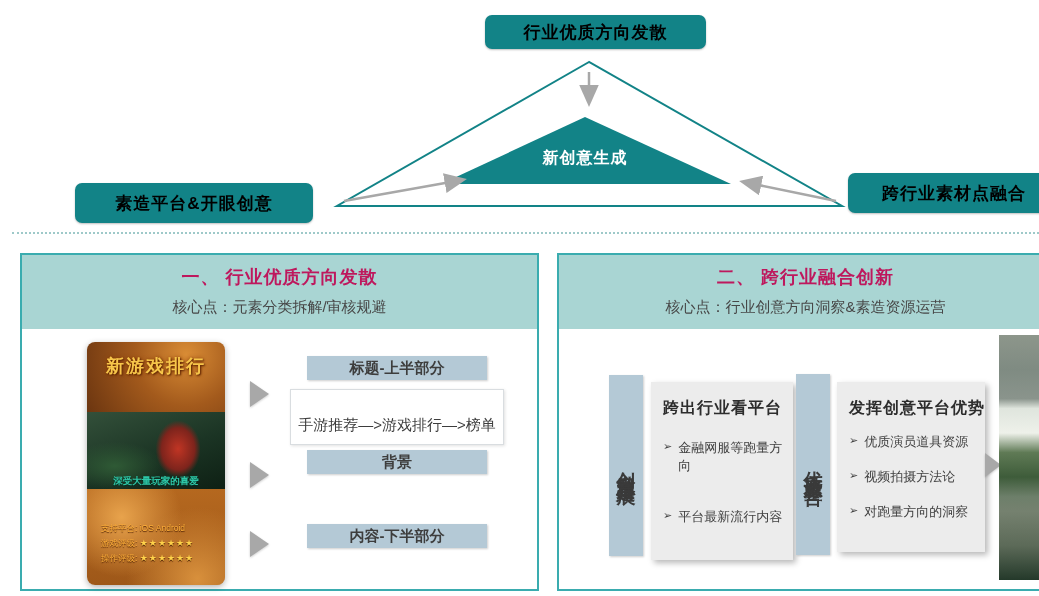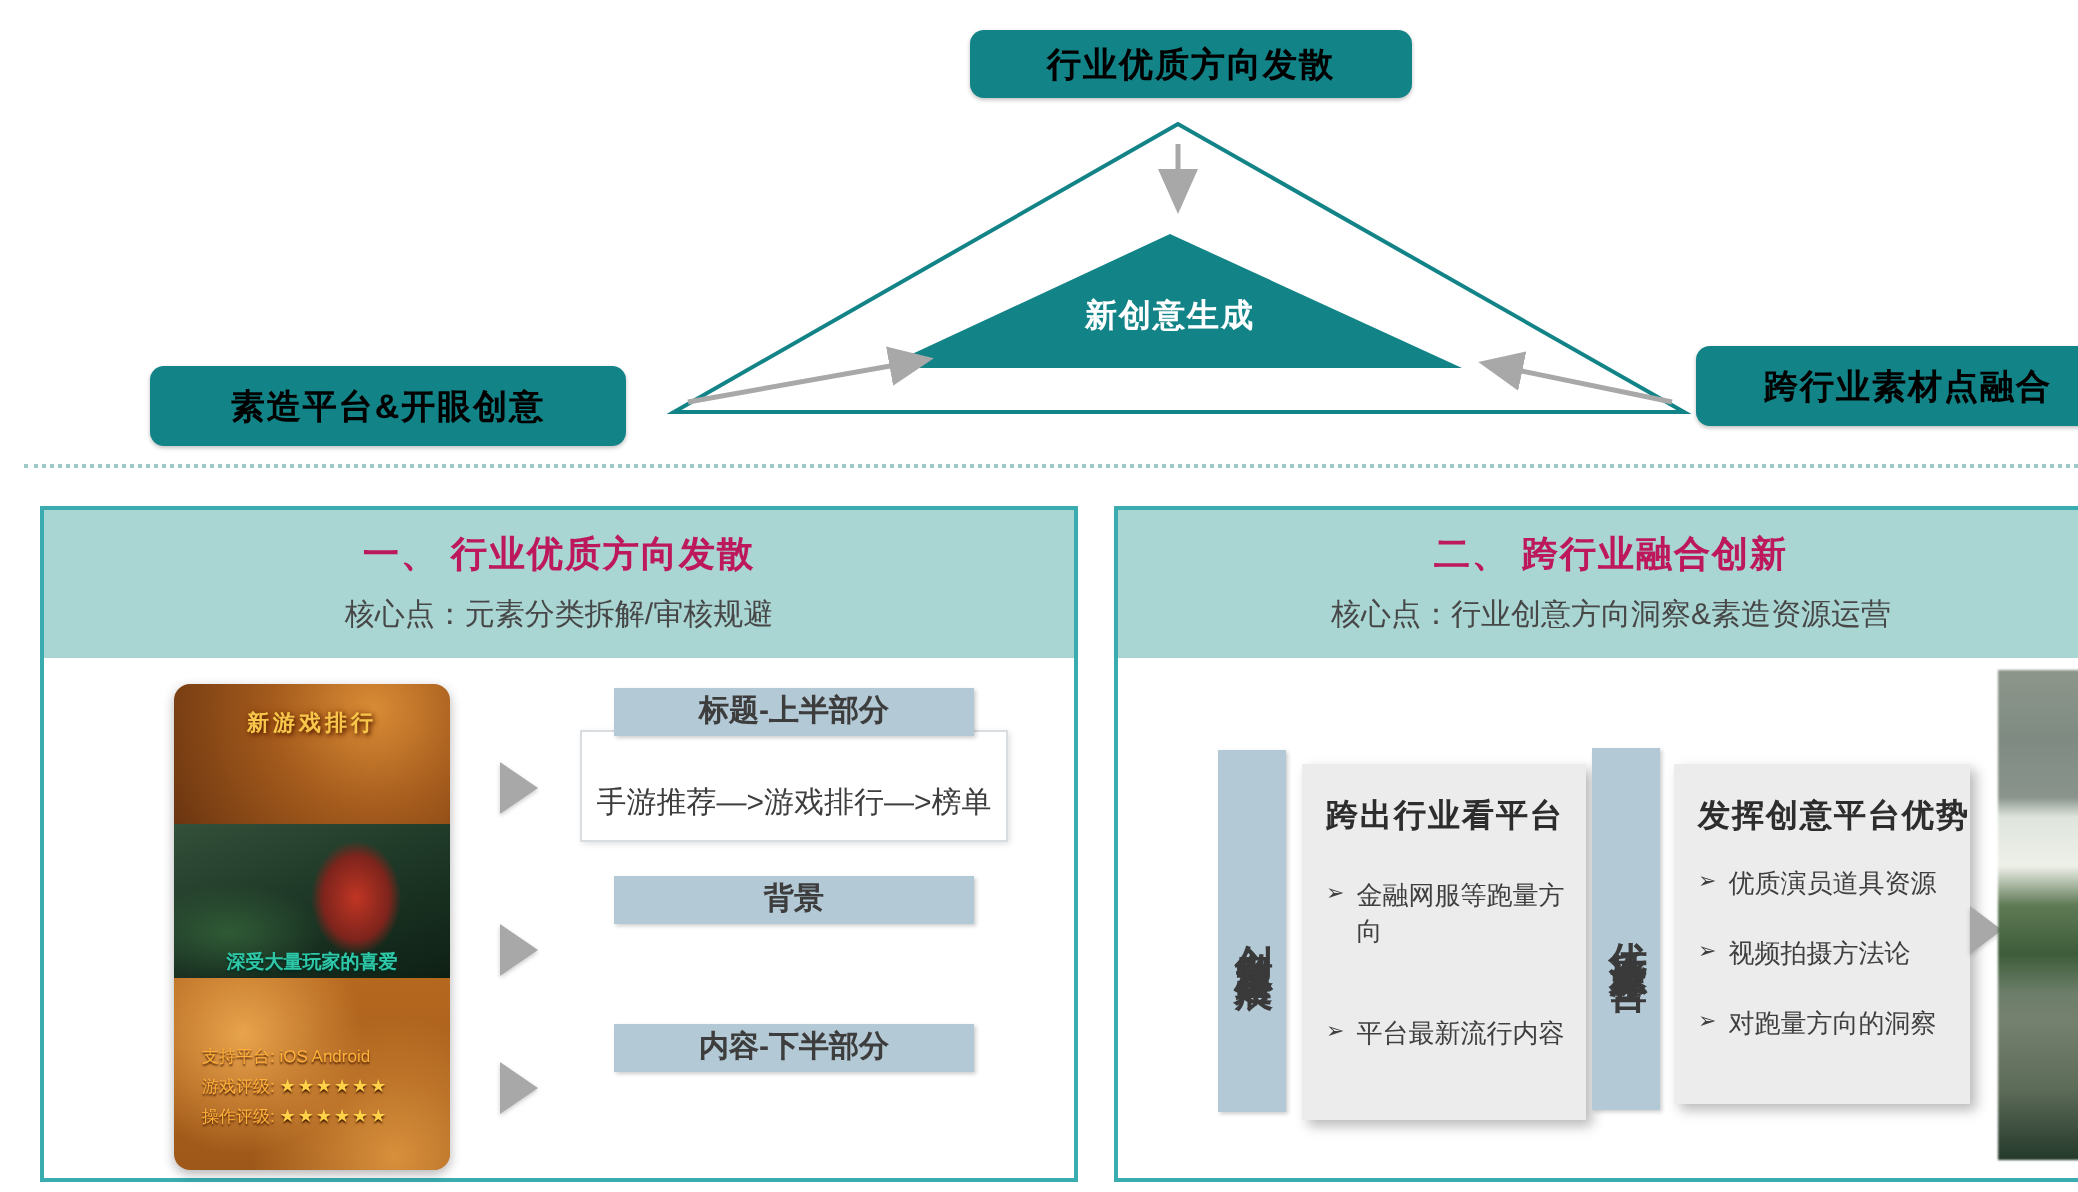--- a/index.html
+++ b/index.html
@@ -40,21 +40,21 @@
     border-radius:8px; overflow:hidden; box-shadow:0 2px 6px rgba(0,0,0,.3);
     font-family:"Liberation Sans",sans-serif;
   }
   .ad-top {
     height:70px; text-align:center;
     background:radial-gradient(circle at 72% 18%, #d98c35 0%, #a35a1c 45%, #6b3510 100%);
     padding-top:12px;
   }
   .ad-title {
     font-family:"Liberation Serif","DejaVu Serif",serif;
-    font-size:11px; font-weight:700; color:#f7c64a; letter-spacing:2px;
+    font-size:18px; font-weight:700; color:#f7c64a; letter-spacing:2px;
     text-shadow:1px 1px 2px #5a2000, 0 0 4px #8a3d00;
   }
   .ad-code { font-size:8.5px; color:#ff9a2e; line-height:11px; margin-top:4px; text-shadow:0 1px 1px #4a1d00; }
   .ad-photo {
     position:relative; height:77px;
     background:
       radial-gradient(ellipse 30px 38px at 66% 48%, #c03524 0%, #7e241c 55%, rgba(0,0,0,0) 75%),
       radial-gradient(ellipse 60px 30px at 20% 70%, #2f5a35 0%, rgba(0,0,0,0) 80%),
       linear-gradient(160deg, #33503a 0%, #1b3424 55%, #0e2014 100%);
   }
@@ -73,21 +73,21 @@
   .ad-line { font-size:8.5px; color:#ffb03a; line-height:15px; text-shadow:0 1px 1px #4a1d00; }
   .ad-line .stars { color:#ffd24a; font-size:9px; letter-spacing:1px; }
 
   .tri-arrow {
     position:absolute; width:0; height:0;
     border-left:19px solid #A8A8A8; border-top:13px solid transparent; border-bottom:13px solid transparent;
     filter:drop-shadow(0 1px 1px rgba(0,0,0,.2));
   }
   .group { position:absolute; left:268px; width:214px; }
   .group-head {
-    width:180px; margin:0 auto; height:24px; line-height:24px; text-align:center;
+    width:180px; margin:12px auto; height:24px; line-height:24px; text-align:center;
     background:#B4C9D6; color:#3d3d3d; font-weight:700; font-size:15px;
     box-shadow:1px 1px 2px rgba(0,0,0,.2); position:relative; z-index:2;
   }
   .group-body {
     margin-top:-3px; background:#fff; border:1px solid #d9dde0;
     box-shadow:1px 1px 3px rgba(0,0,0,.12);
     display:flex; align-items:flex-end; justify-content:center;
     font-size:15px; color:#3d3d3d; padding-bottom:9px;
   }
 

